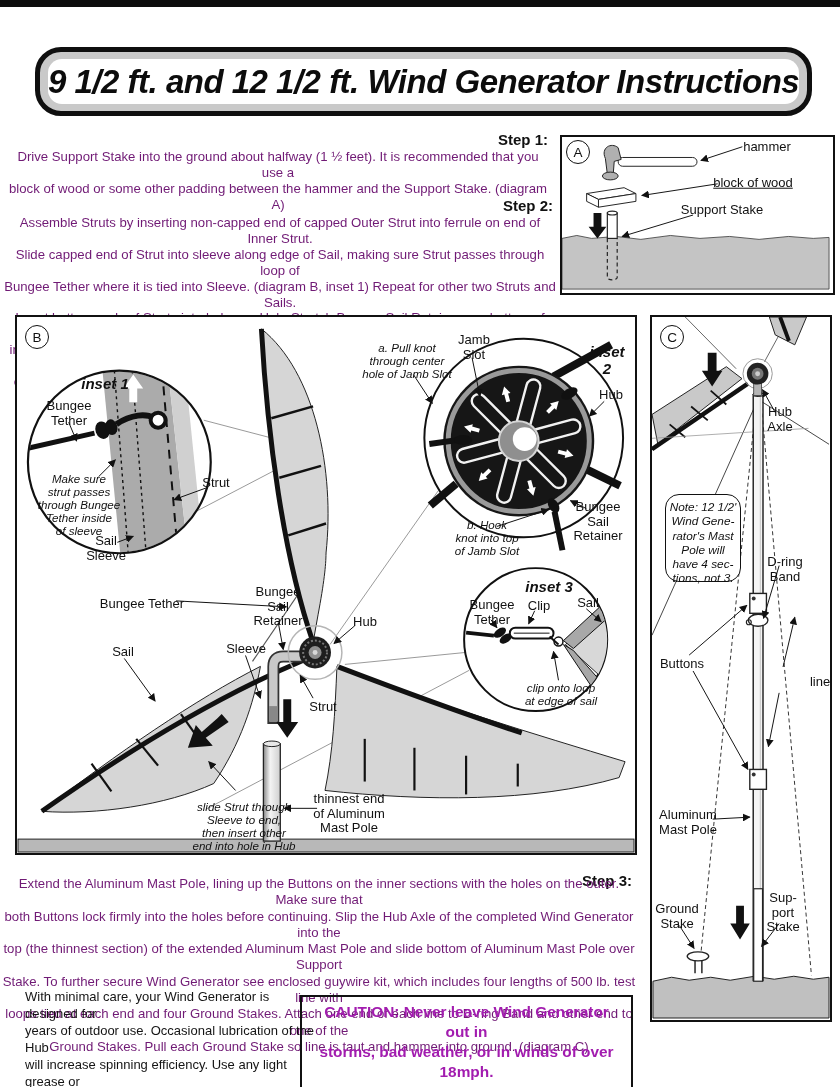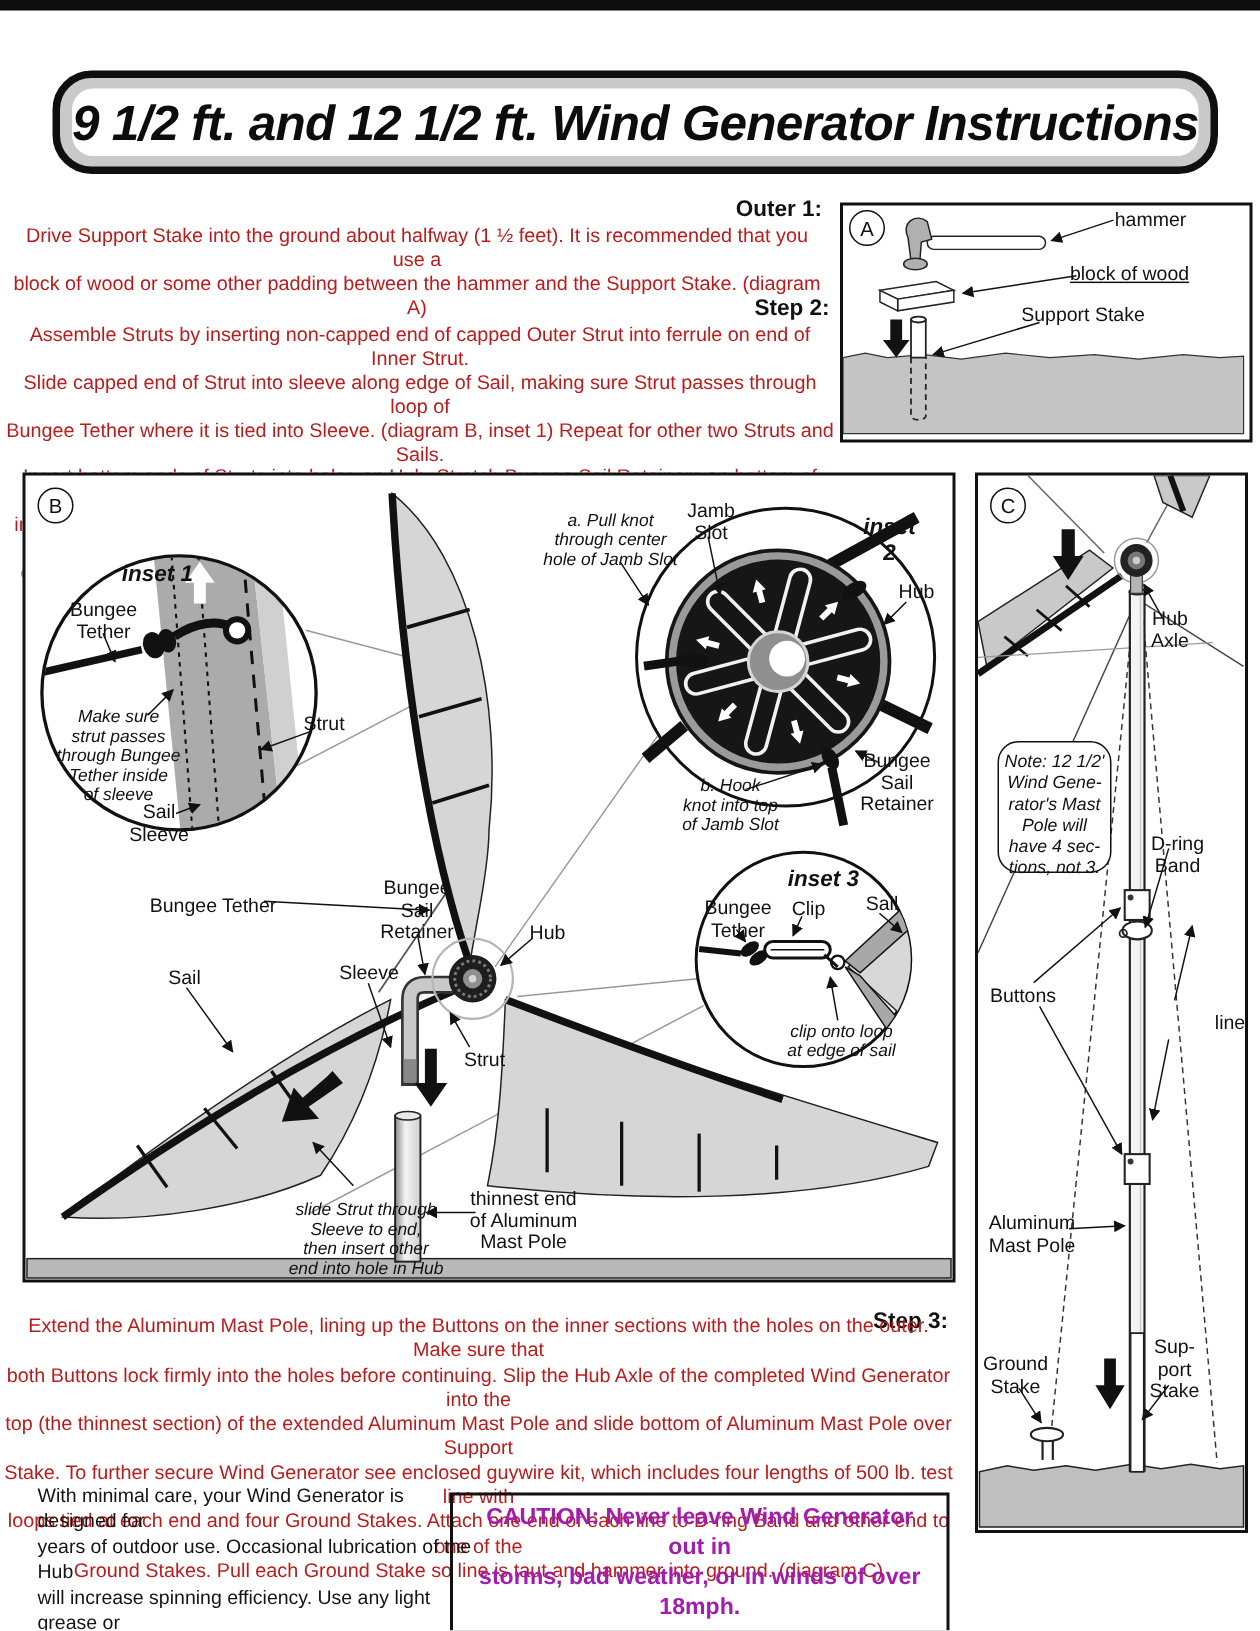--- a/index.html
+++ b/index.html
@@ -8,21 +8,21 @@
   .abs{position:absolute;}
   #topbar{left:0;top:0;width:840px;height:7px;background:#0d0d0d;}
   
   #banner{left:35px;top:47px;width:777px;height:69px;border:5px solid #0f0f0f;border-radius:26px;
           background:#c9c9c9;box-sizing:border-box;}
   #banner-inner{position:absolute;left:8px;top:7px;right:8px;bottom:7px;background:#fff;border-radius:14px;
           display:flex;align-items:center;justify-content:flex-start;}
   #title{font-size:33px;font-weight:bold;font-style:italic;letter-spacing:-0.5px;color:#0c0c0c;white-space:nowrap;}
   
   .step-head{font-weight:bold;font-size:15px;text-align:right;}
-  .step-body{font-size:13.2px;line-height:15.9px;text-align:center;white-space:pre-line;color:#b91c1c;}
+  .step-body{font-size:13.2px;line-height:15.9px;text-align:center;white-space:pre-line;color:#701a75;}
   
   .diag{background:#fff;border:2.5px solid #111;box-sizing:border-box;}
   .diag svg{position:absolute;left:0;top:0;width:100%;height:100%;}
   .tag{position:absolute;width:22px;height:22px;border:1.7px solid #111;border-radius:50%;background:#fff;
        display:flex;align-items:center;justify-content:center;font-size:13.5px;color:#111;z-index:5;}
   .lbl{position:absolute;font-size:13px;line-height:1.12;color:#111;text-align:center;white-space:pre-line;
        transform:translate(-50%,-50%);z-index:4;}
   .it{font-style:italic;font-size:11.6px;}
   .ttl{font-weight:bold;font-style:italic;font-size:15px;}
   #c-note{position:absolute;border:1.5px solid #111;background:#fff;box-sizing:border-box;
@@ -38,21 +38,21 @@
 
 <div id="page">
   <div class="abs" id="topbar"></div>
 
   <div class="abs" id="banner">
     <div id="banner-inner">
       <span id="title">9 1/2 ft. and 12 1/2 ft. Wind Generator Instructions</span>
     </div>
   </div>
 
-  <div class="abs step-head" style="left:8px;top:131px;width:540px;">Outer 1:</div>
+  <div class="abs step-head" style="left:8px;top:131px;width:540px;">Step 1:</div>
   <div class="abs step-body" style="left:8px;top:149px;width:540px;">Drive Support Stake into the ground about halfway (1 ½ feet).  It is recommended that you use a
 block of wood or some other padding between the hammer and the Support Stake.  (diagram A)</div>
 
   <div class="abs step-head" style="left:8px;top:197px;width:545px;">Step 2:</div>
   <div class="abs step-body" style="left:4px;top:215px;width:552px;">Assemble Struts by inserting non-capped end of capped Outer Strut into ferrule on end of Inner Strut.
 Slide capped end of Strut into sleeve along edge of Sail, making sure Strut passes through loop of
 Bungee Tether where it is tied into Sleeve.  (diagram B, inset 1)  Repeat for other two Struts and Sails.
 Insert bottom ends of Struts into holes on Hub.  Stretch Bungee Sail Retainers on bottom of sleeves
 into Jamb Slots located near center of Hub to hold Sails securely on Struts.  (diagram B, inset 2)  Attach
 clipped end of each Bungee Tether to loop on lower corner of next Sail.  (diagram B, inset 3)</div>
@@ -289,21 +289,21 @@
 of sleeve</div>
     <div class="lbl" style="left:199px;top:166px;">Strut</div>
     <div class="lbl" style="left:89px;top:232px;">Sail
 Sleeve</div>
 
     <div class="lbl it" style="left:390px;top:43px;">a. Pull knot
 through center
 hole of Jamb Slot</div>
     <div class="lbl" style="left:457px;top:31px;">Jamb
 Slot</div>
-    <div class="lbl ttl" style="left:528px;top:44px;margin-left:48px;">inset 2</div>
+    <div class="lbl ttl" style="left:542px;top:44px;margin-left:48px;">inset 2</div>
     <div class="lbl" style="left:594px;top:78px;">Hub</div>
     <div class="lbl" style="left:581px;top:205px;">Bungee
 Sail
 Retainer</div>
     <div class="lbl it" style="left:470px;top:220px;">b. Hook
 knot into top
 of Jamb Slot</div>
 
     <div class="lbl ttl" style="left:532px;top:270px;">inset 3</div>
     <div class="lbl" style="left:475px;top:296px;">Bungee

